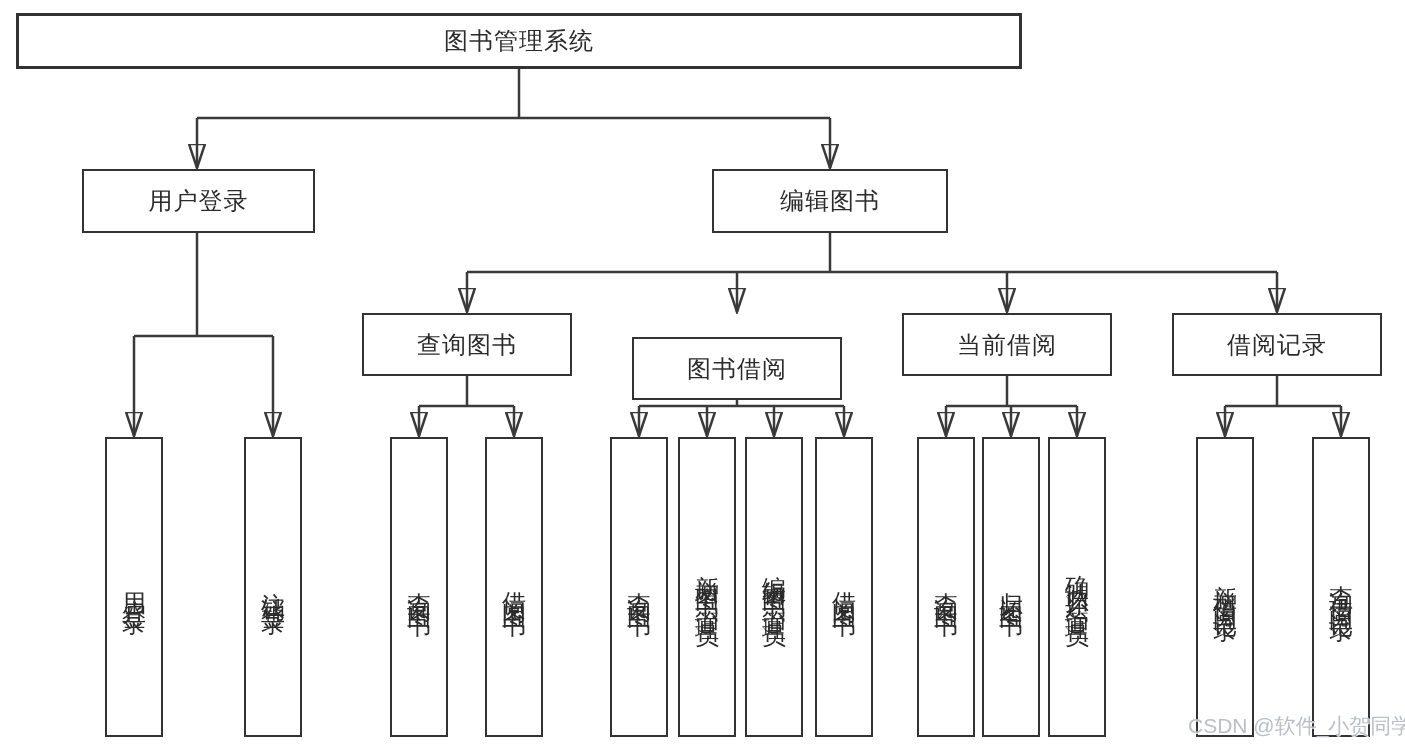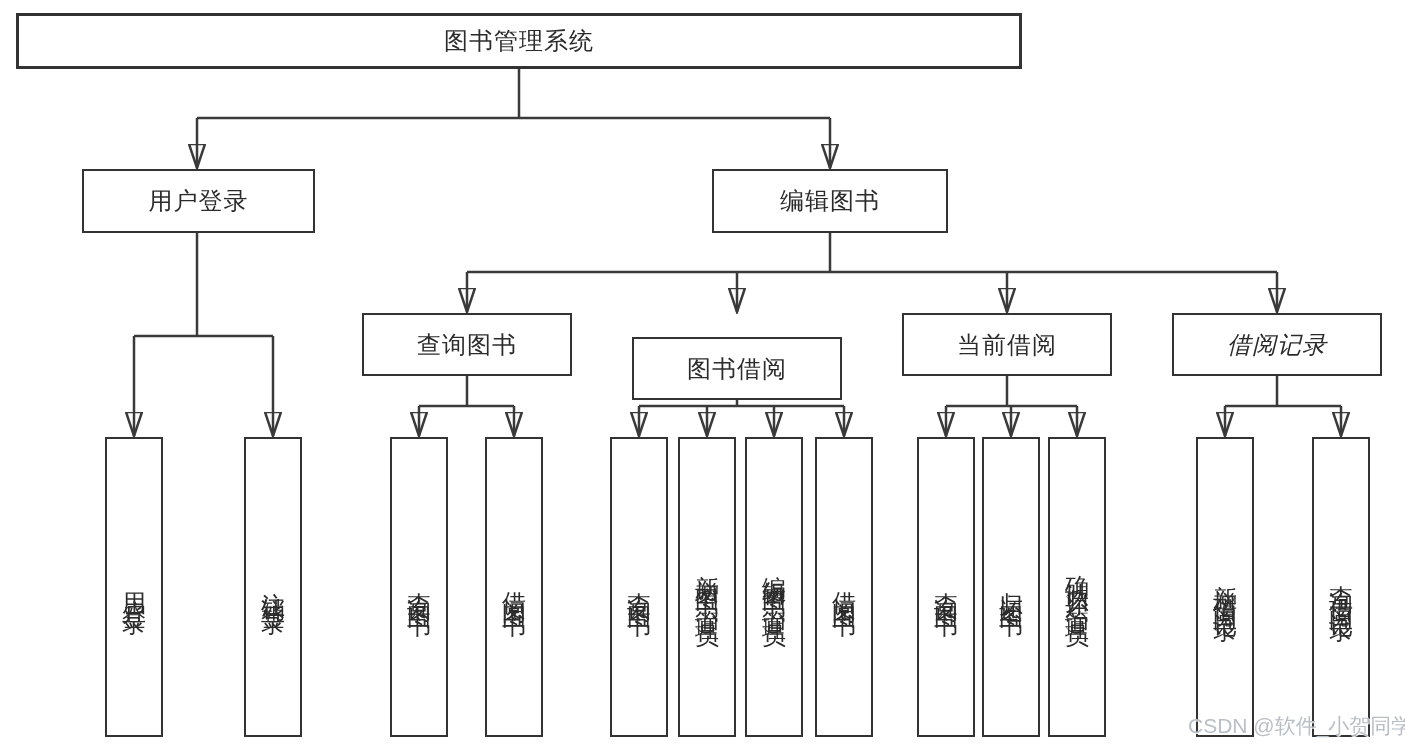--- a/index.html
+++ b/index.html
@@ -104,21 +104,21 @@
 
   <div class="node" style="left:362px;top:313px;width:210px;height:63px;">
     <span>查询图书</span>
   </div>
   <div class="node" style="left:632px;top:313px;width:210px;height:63px;margin-top:24px;">
     <span>图书借阅</span>
   </div>
   <div class="node" style="left:902px;top:313px;width:210px;height:63px;">
     <span>当前借阅</span>
   </div>
-  <div class="node" style="left:1172px;top:313px;width:210px;height:63px;font-style:italic;">
+  <div class="node" style="left:1172px;top:313px;width:210px;height:63px;">
     <span>借阅记录</span>
   </div>
 
   <div class="leaf" style="left:105px;top:437px;width:58px;height:300px;">
     <span>用户登录</span>
   </div>
   <div class="leaf" style="left:244px;top:437px;width:58px;height:300px;">
     <span>注销登录</span>
   </div>
 

